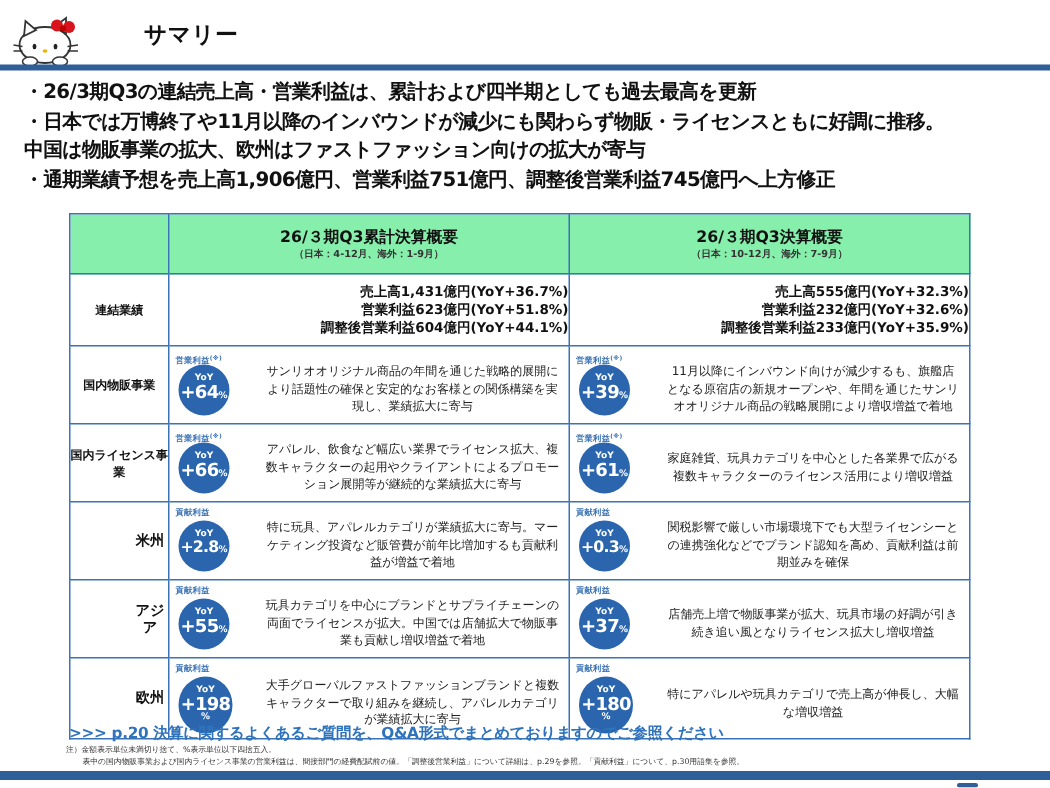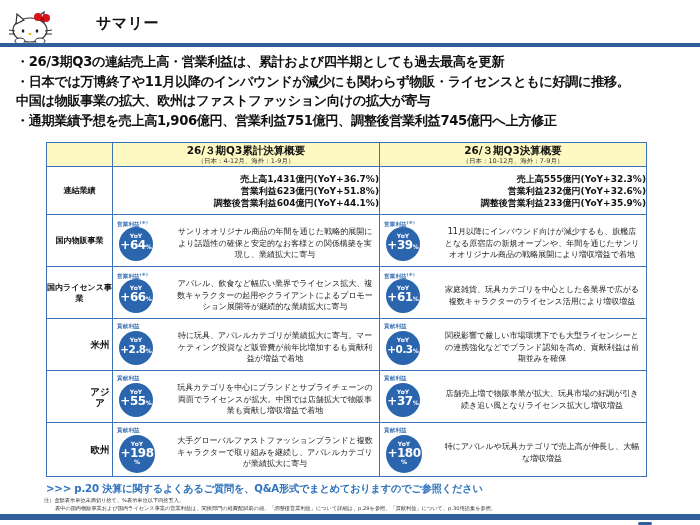--- a/index.html
+++ b/index.html
@@ -9,23 +9,23 @@
   .header { position: absolute; left: 0; top: 0; width: 700px; height: 44px; padding-left: 34px; }
   .logo { position: absolute; left: 8px; top: 6px; width: 50px; height: 38px; }
   .title { position: absolute; left: 96px; top: 14px; font-size: 15px; font-weight: bold; color: #111; letter-spacing: 0.5px; }
   .header-rule { position: absolute; left: 0; top: 43px; width: 700px; height: 4px; background: #2f5f98; }
 
   .bullets { position: absolute; left: 16px; top: 52px; width: 680px; font-size: 13.2px; font-weight: bold; line-height: 19.5px; color: #111; white-space: nowrap; letter-spacing: -0.4px; }
   .bullets .line { display: block; }
 
   table.summary { position: absolute; left: 46px; top: 142px; width: 600px; border-collapse: collapse; table-layout: fixed; }
   table.summary td, table.summary th { border: 1.5px solid #3a72b5; }
-  table.summary th { background: #fef9c3; height: 24px; font-weight: bold; text-align: center; vertical-align: middle; color: #111; }
+  table.summary th { background: #86efac; height: 40px; font-weight: bold; text-align: center; vertical-align: middle; color: #111; }
   th .h-main { display: block; font-size: 10.5px; line-height: 13px; }
-  th .h-sub { display: block; font-size: 6.5px; line-height: 9px; font-weight: normal; color: #333; }
+  th .h-sub { display: block; font-size: 6.5px; line-height: 9px; font-weight: bold; color: #333; }
   td.rowlabel { width: 64px; text-align: center; font-size: 8px; font-weight: bold; vertical-align: middle; color: #111; line-height: 11px; }
   td.rowlabel.big { font-size: 9.5px; padding-left: 41px; }
   td.cell { position: relative; vertical-align: middle; font-size: 8px; line-height: 11.5px; text-align: center; color: #222; }
   td.consol { height: 48px; font-weight: bold; font-size: 9px; line-height: 12px; color: #111; text-align: right; }
   tr.seg td { height: 52px; }
   tr.seg.europe td { height: 54px; }
 
   .metric { position: absolute; left: 4px; top: 2px; font-size: 5.5px; font-weight: bold; color: #3a72b5; letter-spacing: 0.2px; }
   .metric sup { font-size: 4px; vertical-align: 2px; }
   .badge { position: absolute; left: 6px; top: 12px; width: 34px; height: 34px; border-radius: 50%; background: #2a65ad; color: #fff; text-align: center; }

